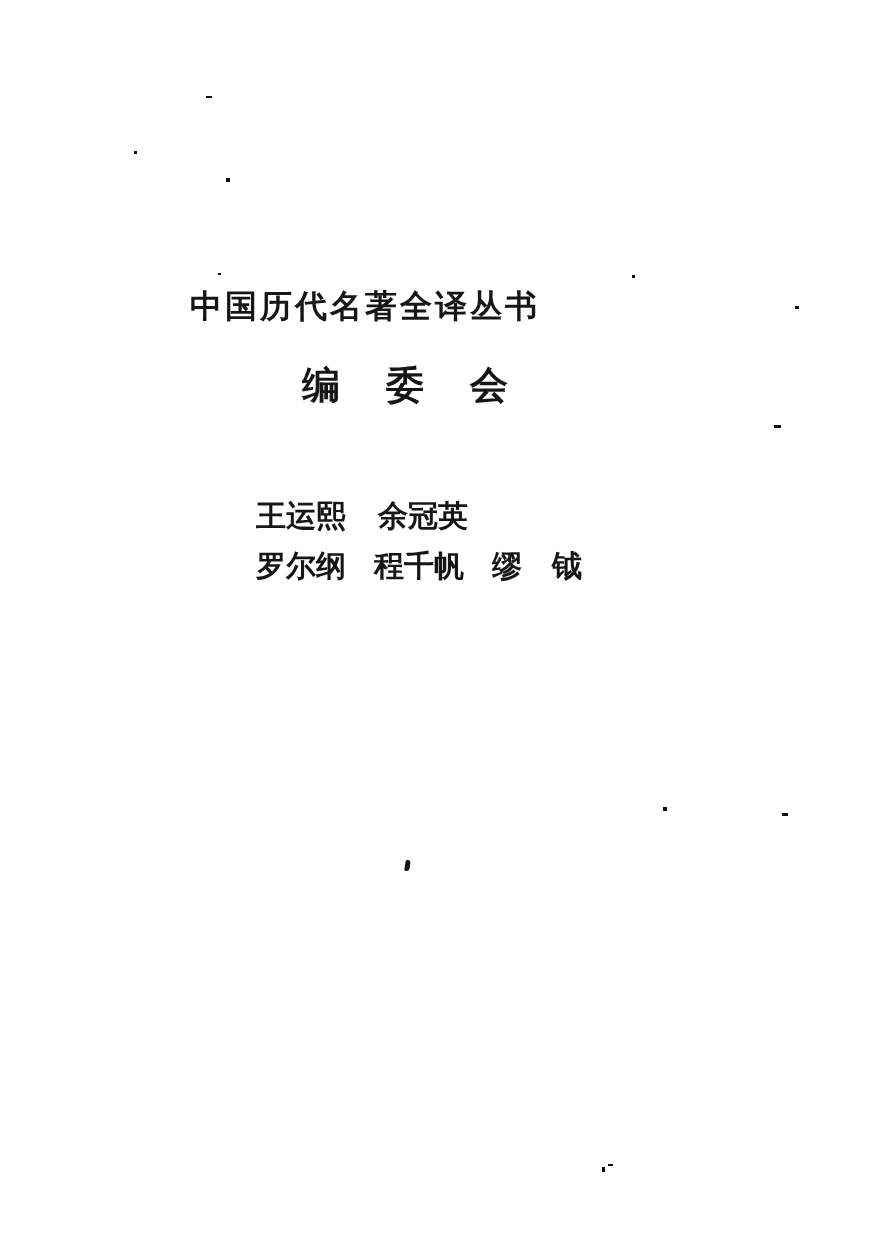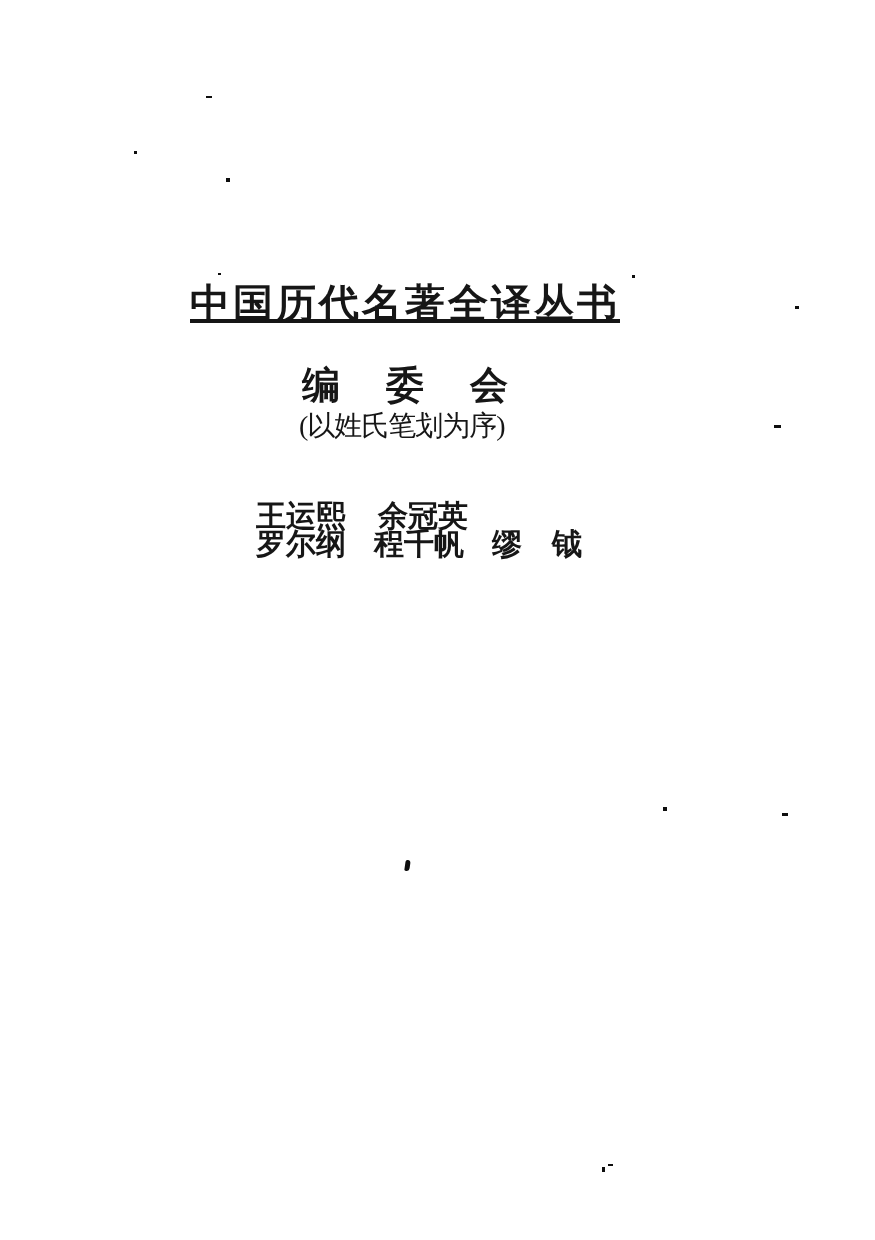--- a/index.html
+++ b/index.html
@@ -17,25 +17,24 @@
     color: #161616;
   }
   .textline {
     position: absolute;
     white-space: pre;
     line-height: 1;
     -webkit-font-smoothing: none;
   }
   .series-title {
     left: 190px;
-    top: 284px;
-    font-size: 40px;
+    top: 290px;
+    font-size: 32px;
     font-weight: 700;
     letter-spacing: 3px;
-    text-decoration: underline;
   }
   .committee-title {
     left: 302px;
     top: 349px;
     font-size: 38px;
     font-weight: 700;
     letter-spacing: 4px;
     margin-top: 17px;
   }
   .ordering-note {
@@ -50,40 +49,39 @@
     left: 212px;
     display: flex;
     gap: 32px;
     font-size: 30px;
     font-weight: 600;
     line-height: 1;
     white-space: pre;
     margin-left: 44px;
   }
   .member-row-1 { top: 501px; }
-  .member-row-2 { top: 529px; gap: 28px; }
+  .member-row-2 { top: 551px; gap: 28px; }
   .speck {
     position: absolute;
     background: #0e0e0e;
   }
   .speck.blob {
     border-radius: 2px 3px 3px 1px;
     transform: rotate(8deg);
   }
 </style>
 </head>
 <body>
 
 <div class="page">
 
   <div class="textline series-title">中国历代名著全译丛书</div>
 
   <div class="textline committee-title">编　委　会</div>
 
-  <div class="textline ordering-note">(以姓氏笔划为序)</div>
 
   <div class="member-row member-row-1">
     <span>王运熙</span>
     <span>余冠英</span>
   </div>
 
   <div class="member-row member-row-2">
     <span>罗尔纲</span>
     <span>程千帆</span>
     <span>缪　钺</span>

